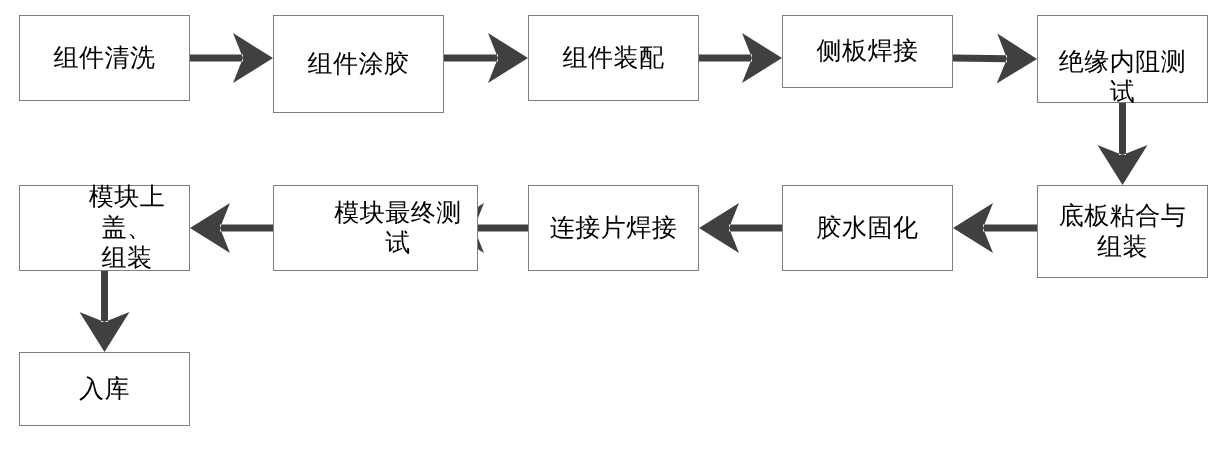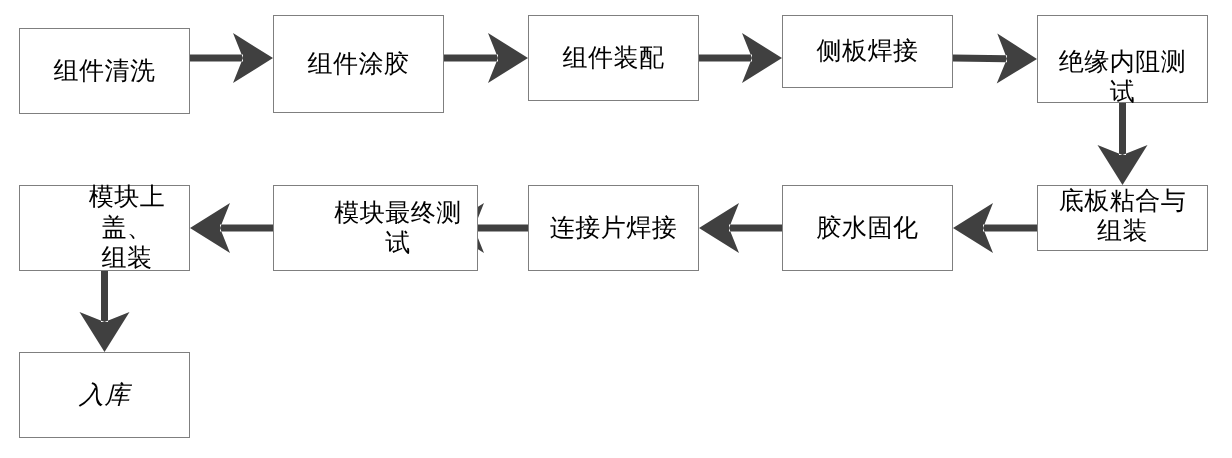--- a/index.html
+++ b/index.html
@@ -65,52 +65,52 @@
         <path d="M 1119,103 L 1119,155 L 1126,155 L 1126,103 Z M 1122.5,185 L 1097.5,145 L 1122.5,155 L 1147.5,145 Z" fill="#404040"></path>
         <path d="M 1037,224.5 L 983,224.5 L 983,231.5 L 1037,231.5 Z M 953,228 L 993,203 L 983,228 L 993,253 Z" fill="#404040"></path>
         <path d="M 782,224.5 L 729,224.5 L 729,231.5 L 782,231.5 Z M 699,228 L 739,203 L 729,228 L 739,253 Z" fill="#404040"></path>
         <path d="M 528,224.5 L 474,224.5 L 474,231.5 L 528,231.5 Z M 444,228 L 484,203 L 474,228 L 484,253 Z" fill="#404040"></path>
         <path d="M 273,224.5 L 220,224.5 L 220,231.5 L 273,231.5 Z M 190,228 L 230,203 L 220,228 L 230,253 Z" fill="#404040"></path>
         <path d="M 101,271 L 101,322 L 108,322 L 108,271 Z M 104.5,352 L 79.5,312 L 104.5,322 L 129.5,312 Z" fill="#404040"></path>
       </g>
   </svg>
 
   <div id="nodes-group">
-      <div class="node" style="left: 19px; top: 28px; width: 171px; height: 86px; border-color: rgb(127, 127, 127); background: rgb(255, 255, 255);">
+      <div class="node" style="left: 19px; top: 15px; width: 171px; height: 86px; border-color: rgb(127, 127, 127); background: rgb(255, 255, 255);">
         <div class="node-label" style="color: rgb(0, 0, 0);">组件清洗</div>
       </div>
       <div class="node" style="left: 273px; top: 15px; width: 171px; height: 98px; border-color: rgb(127, 127, 127); background: rgb(255, 255, 255);">
         <div class="node-label" style="color: rgb(0, 0, 0);">组件涂胶</div>
       </div>
       <div class="node" style="left: 528px; top: 15px; width: 171px; height: 86px; border-color: rgb(127, 127, 127); background: rgb(255, 255, 255);">
         <div class="node-label" style="color: rgb(0, 0, 0);">组件装配</div>
       </div>
       <div class="node" style="left: 782px; top: 15px; width: 171px; height: 73px; border-color: rgb(127, 127, 127); background: rgb(255, 255, 255);">
         <div class="node-label" style="color: rgb(0, 0, 0);">侧板焊接</div>
       </div>
       <div class="node" style="left: 1037px; top: 15px; width: 171px; height: 88px; border-color: rgb(127, 127, 127); background: rgb(255, 255, 255);">
         <div class="node-label" style="color: rgb(0, 0, 0); margin-top: 36px;">绝缘内阻测
 试</div>
       </div>
-      <div class="node" style="left: 1037px; top: 185px; width: 171px; height: 66px; border-color: rgb(127, 127, 127); background: rgb(255, 255, 255); font-family: Liberation Mono, monospace;">
+      <div class="node" style="left: 1037px; top: 185px; width: 171px; height: 93px; border-color: rgb(127, 127, 127); background: rgb(255, 255, 255);">
         <div class="node-label" style="color: rgb(0, 0, 0);">底板粘合与
 组装</div>
       </div>
       <div class="node" style="left: 782px; top: 185px; width: 171px; height: 86px; border-color: rgb(127, 127, 127); background: rgb(255, 255, 255);">
         <div class="node-label" style="color: rgb(0, 0, 0);">胶水固化</div>
       </div>
       <div class="node" style="left: 528px; top: 185px; width: 171px; height: 86px; border-color: rgb(127, 127, 127); background: rgb(255, 255, 255);">
         <div class="node-label" style="color: rgb(0, 0, 0);">连接片焊接</div>
       </div>
       <div class="node" style="left: 273px; top: 185px; width: 205px; height: 86px; border-color: rgb(127, 127, 127); background: rgb(255, 255, 255); padding-left: 45px;">
         <div class="node-label" style="color: rgb(0, 0, 0);">模块最终测
 试</div>
       </div>
       <div class="node" style="left: 19px; top: 185px; width: 171px; height: 86px; border-color: rgb(127, 127, 127); background: rgb(255, 255, 255); padding-left: 45px;">
         <div class="node-label" style="color: rgb(0, 0, 0);">模块上盖、
 组装</div>
       </div>
-      <div class="node" style="left: 19px; top: 352px; width: 171px; height: 86px; border-color: rgb(127, 127, 127); background: rgb(255, 255, 255); font-style: italic;">
+      <div class="node" style="left: 19px; top: 352px; width: 171px; height: 74px; border-color: rgb(127, 127, 127); background: rgb(255, 255, 255);">
         <div class="node-label" style="color: rgb(0, 0, 0);">入库</div>
       </div>
     </div>
 
 </div>
 
 </body></html>

